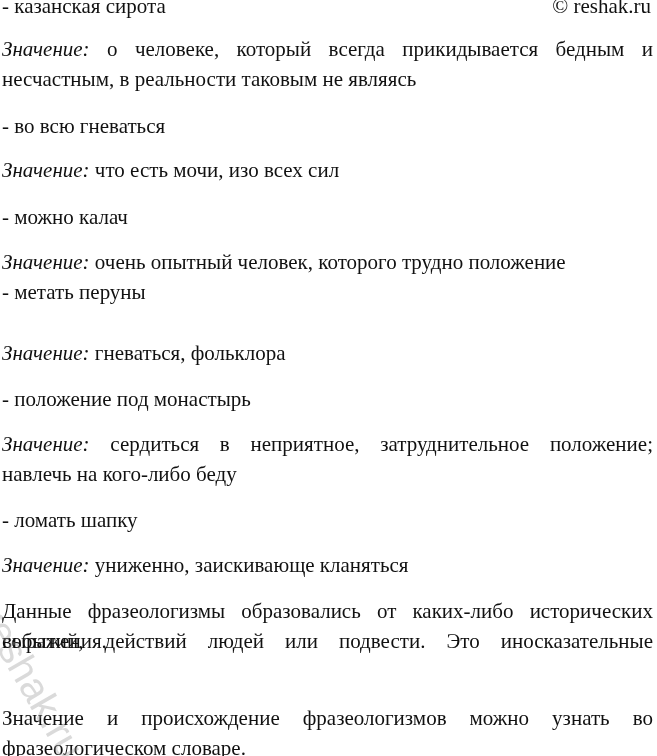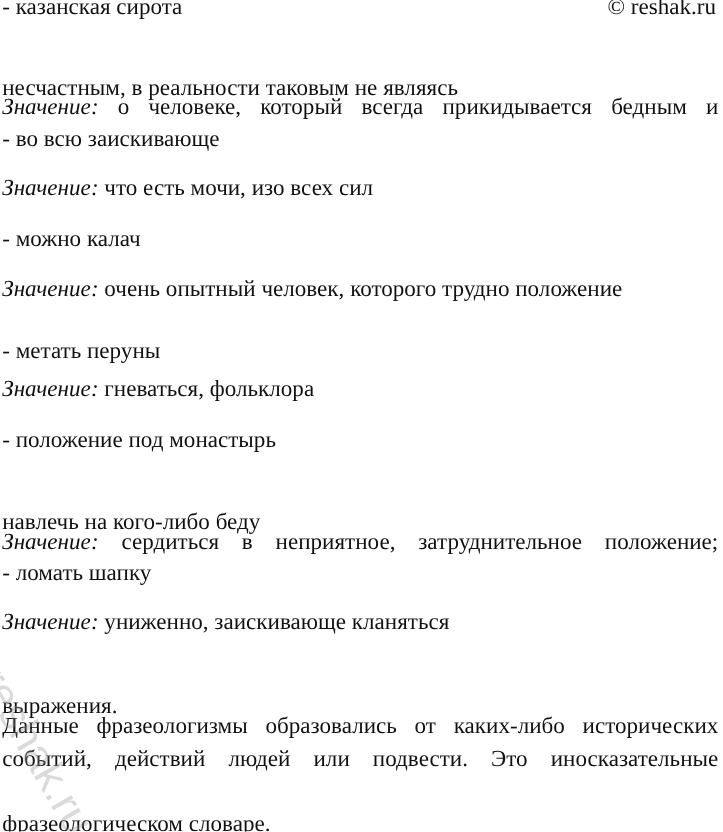--- a/index.html
+++ b/index.html
@@ -1,41 +1,41 @@
 <!DOCTYPE html>
 <html><head>
 <meta charset="utf-8">
 <style>
   html, body { margin:0; padding:0; background:#fff; }
   body { width:657px; height:756px; overflow:hidden; position:relative;
     font-family:"Liberation Serif", serif; color:#111; font-size:21px; }
   .line { position:absolute; left:2px; right:4px; white-space:nowrap; line-height:24px; }
-  .just { text-align:justify; text-align-last:justify;margin-top:48px; }
+  .just { text-align:justify; text-align-last:justify; }
   .em { font-style:italic; }
   .wm { position:absolute; right:6px; top:-6px; font-size:21px; }
   .wmark { position:absolute; left:10px; top:600px; font-size:40px; color:rgba(150,150,150,0.35);
     transform:rotate(60deg); transform-origin:left top; font-family:"Liberation Sans", sans-serif; }
 </style>
 </head>
 <body>
 
 <div>
   <div class="line" style="top:-6px">- казанская сирота</div>
   <div class="wm">© reshak.ru</div>
 
   <div class="line just" style="top:37px"><span class="em">Значение:</span><span> о человеке, который всегда прикидывается бедным и</span></div>
   <div class="line" style="top:67px">несчастным, в реальности таковым не являясь</div>
 
-  <div class="line" style="top:114px">- во всю заискивающе</div>
+  <div class="line" style="top:114px">- во всю гневаться</div>
   <div class="line" style="top:158px"><span class="em">Значение:</span><span> что есть мочи, изо всех сил</span></div>
 
   <div class="line" style="top:205px">- можно калач</div>
   <div class="line" style="top:250px"><span class="em">Значение:</span><span> очень опытный человек, которого трудно положение</span></div>
 
-  <div class="line" style="top:306px">- метать перуны</div>
+  <div class="line" style="top:280px">- метать перуны</div>
   <div class="line" style="top:341px"><span class="em">Значение:</span><span> гневаться, фольклора</span></div>
 
   <div class="line" style="top:387px">- положение под монастырь</div>
   <div class="line just" style="top:432px"><span class="em">Значение:</span><span> сердиться в неприятное, затруднительное положение;</span></div>
   <div class="line" style="top:462px">навлечь на кого-либо беду</div>
 
   <div class="line" style="top:508px">- ломать шапку</div>
   <div class="line" style="top:553px"><span class="em">Значение:</span><span> униженно, заискивающе кланяться</span></div>
 
   <div class="line just" style="top:599px">Данные фразеологизмы образовались от каких-либо исторических</div>

